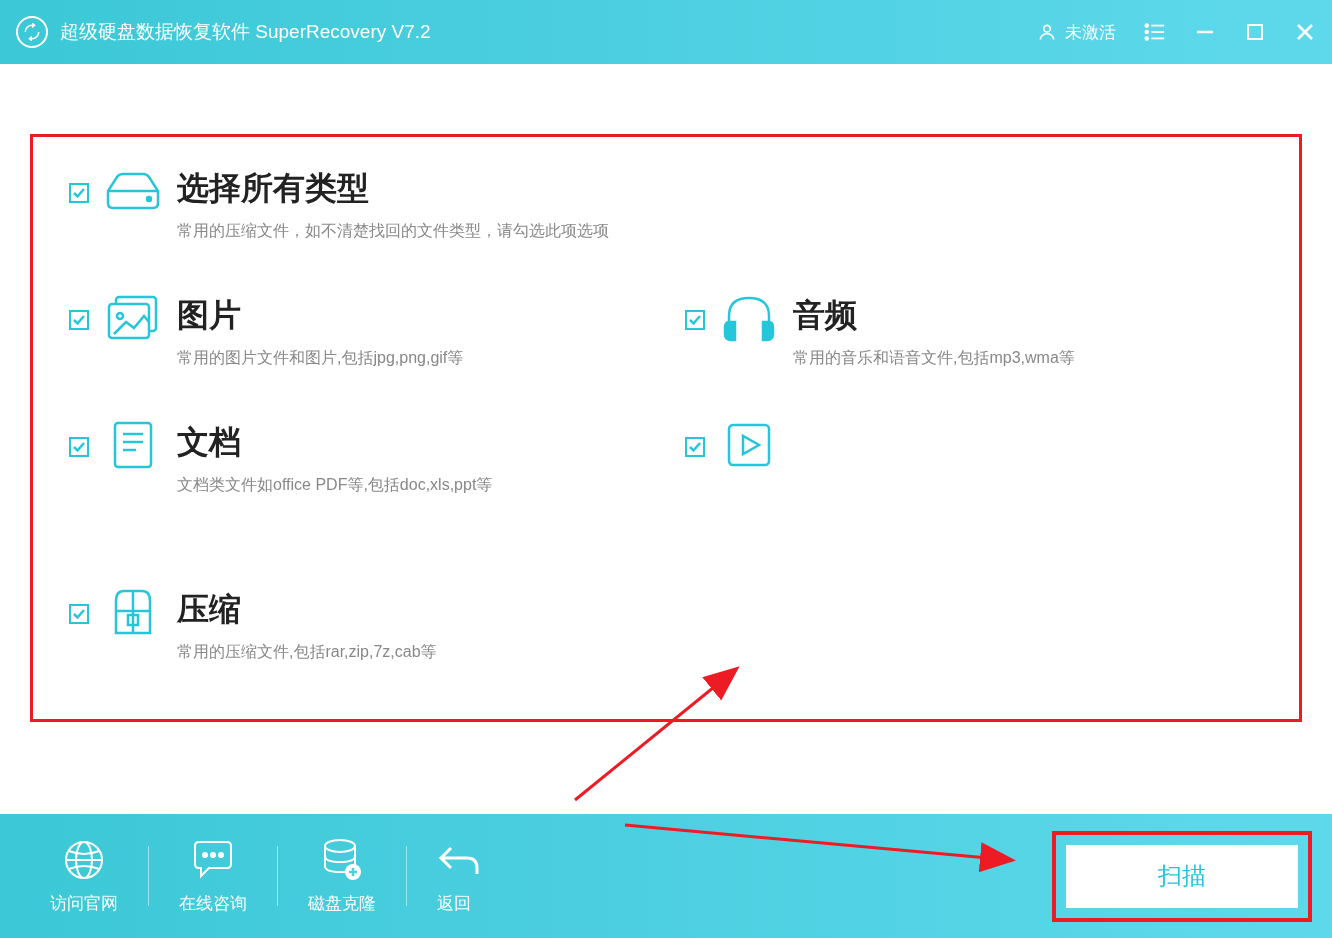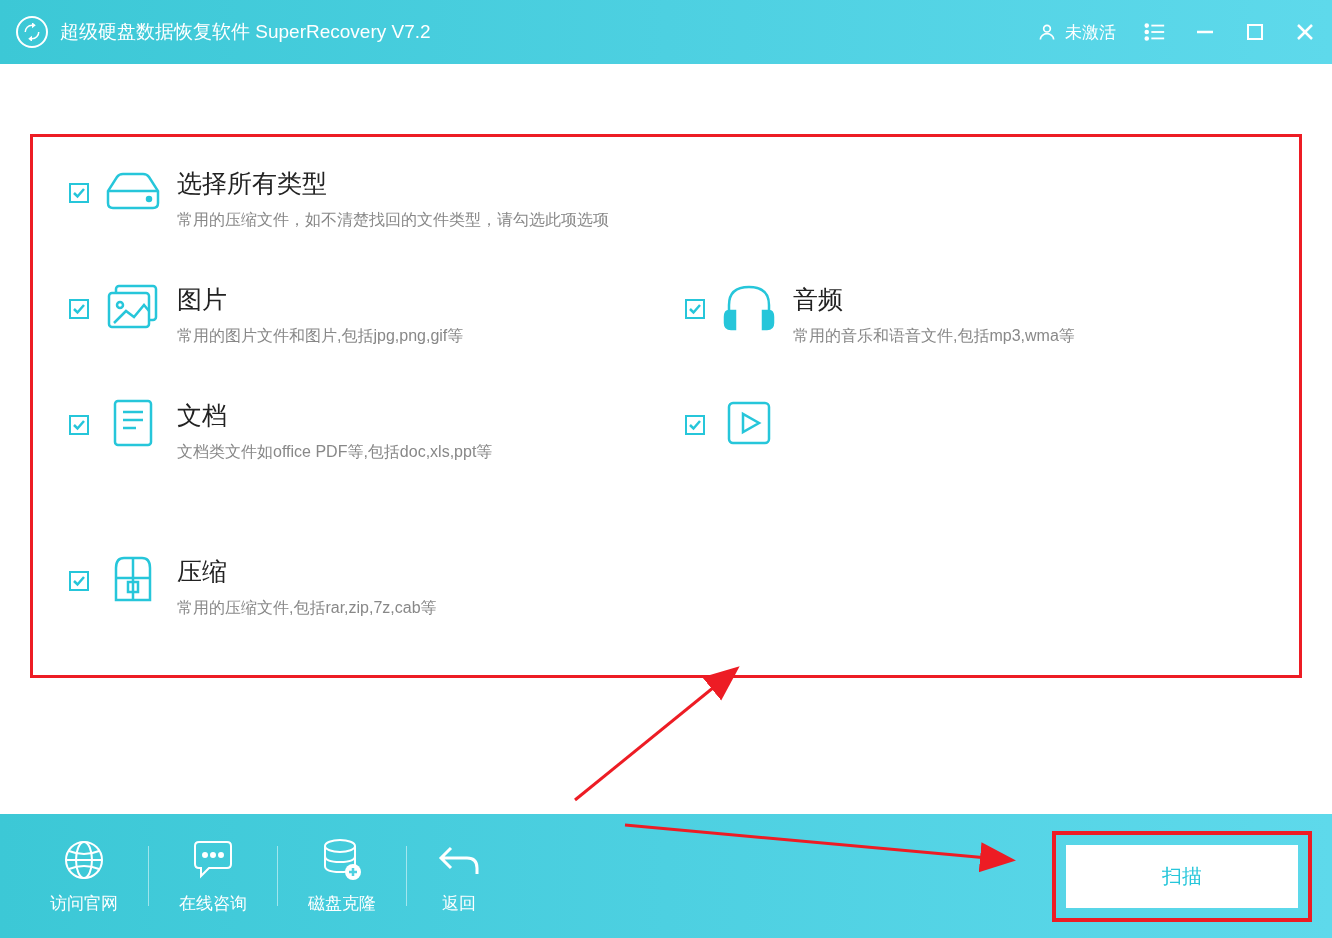--- a/index.html
+++ b/index.html
@@ -14,29 +14,29 @@
 .title-icon svg{stroke:#fff;}
 .main{padding:70px 30px 0;position:relative;}
 .options-box{border:3px solid #ed1c24;padding:26px 36px 56px;}
 .option-row{display:flex;gap:38px;}
 .option{display:flex;align-items:flex-start;gap:16px;flex:1;margin-bottom:48px;}
 .option.full{flex:0 0 100%;}
 .checkbox{width:20px;height:20px;border:2px solid #26c6da;display:flex;align-items:center;justify-content:center;margin-top:20px;cursor:pointer;flex-shrink:0;}
 .checkbox svg{width:12px;height:12px;}
 .opt-icon{width:56px;height:56px;display:flex;align-items:center;justify-content:center;flex-shrink:0;}
 .opt-text{padding-top:4px;}
-.opt-title{font-size:25px;color:#222;margin-bottom:10px;font-weight:400;}
+.opt-title{font-size:32px;color:#222;margin-bottom:10px;font-weight:700;}
 .opt-desc{font-size:16px;color:#888;}
 .bottombar{position:absolute;bottom:0;left:0;right:0;height:124px;background:linear-gradient(90deg,#3cc8d6 0%,#4dd0e1 50%,#5ed9eb 100%);display:flex;align-items:center;padding:0 20px;}
-.btm-item{display:flex;flex-direction:column;align-items:center;gap:10px;color:#fff;cursor:pointer;padding:0 30px;}
+.btm-item{display:flex;flex-direction:column;gap:10px;color:#fff;cursor:pointer;padding:0 30px;}
 .btm-icon{height:44px;display:flex;align-items:center;justify-content:center;}
 .btm-label{font-size:17px;}
 .divider{width:1px;height:60px;background:rgba(255,255,255,0.5);}
 .scan-wrap{margin-left:auto;border:4px solid #ed1c24;padding:10px;}
-.scan-btn{width:232px;height:63px;background:#fff;color:#26c6da;font-size:20px;display:flex;align-items:center;justify-content:center;cursor:pointer;}
+.scan-btn{width:232px;height:63px;background:#fff;color:#26c6da;font-size:24px;display:flex;align-items:center;justify-content:center;cursor:pointer;}
 .arrows{position:absolute;top:0;left:0;width:100%;height:100%;pointer-events:none;z-index:5;}
 </style>
 </head>
 <body>
 
 <div class="titlebar">
   <div class="logo-icon">
     <svg viewBox="0 0 24 24" fill="none" stroke="#fff" stroke-width="2.5">
         <path d="M4 12a8 8 0 0 1 8-8v3l5-4-5-4v3A10 10 0 0 0 2 12h2zm16 0a8 8 0 0 1-8 8v-3l-5 4 5 4v-3a10 10 0 0 0 10-10h-2z" fill="#fff" stroke="none"></path>
       </svg>

